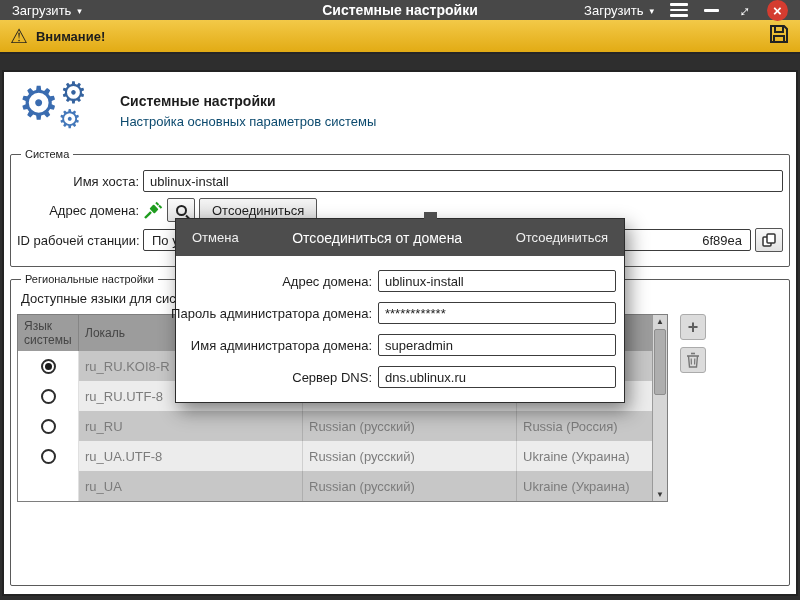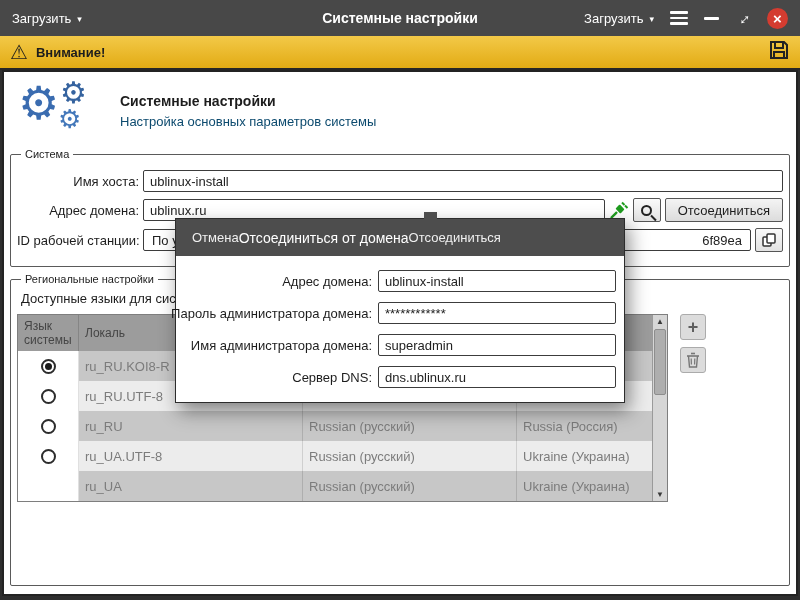--- a/index.html
+++ b/index.html
@@ -1,21 +1,21 @@
 <!DOCTYPE html>
 <html><head>
 <meta charset="utf-8">
 <style>
   * { margin:0; padding:0; box-sizing:border-box; }
   html,body { width:800px; height:600px; }
   body { font-family:"Liberation Sans","DejaVu Sans",sans-serif; }
   .app { position:relative; width:800px; height:600px; background:#2e2e2e; overflow:hidden; }
 
   
-  .titlebar { height:36px; background:#484848; display:flex; align-items:center; color:#fff; padding:0 12px; }
+  .titlebar { height:20px; background:#484848; display:flex; align-items:center; color:#fff; padding:0 12px; }
   .tb-left { flex:1; display:flex; }
   .menu-trigger { display:flex; align-items:center; gap:6px; font-size:13px; cursor:default; }
   .caret { font-size:9px; position:relative; top:1px; }
   .tb-title { font-size:14px; font-weight:bold; white-space:nowrap; }
   .tb-right { flex:1; display:flex; align-items:center; justify-content:flex-end; gap:16px; }
   .hamburger { display:flex; flex-direction:column; gap:3px; }
   .hamburger i { width:18px; height:2.5px; background:#fff; border-radius:1px; }
   .min-bar { width:15px; height:3px; background:#fff; border-radius:1px; }
   .expand { display:inline-block; transform:rotate(-45deg); font-size:16px; font-weight:bold; line-height:1; }
   .close-btn { width:21px; height:21px; border-radius:50%; background:#d43c30; display:flex; align-items:center; justify-content:center; font-size:15px; font-weight:bold; color:#fff; line-height:1; }
@@ -70,21 +70,21 @@
   .sb-arrow.up { top:0; }
   .sb-arrow.down { bottom:0; }
   .sb-thumb { position:absolute; top:14px; left:1px; width:12px; height:66px; background:#aeaeae; border:1px solid #8d8d8d; border-radius:2px; }
 
   .side-btns { display:flex; flex-direction:column; gap:7px; margin-left:12px; }
   .sq-btn { width:26px; height:26px; background:#dcdcdc; border:1px solid #ababab; border-radius:3px; display:flex; align-items:center; justify-content:center; color:#5e5e5e; font-size:18px; font-weight:bold; line-height:1; }
 
   
   .dialog { position:absolute; left:175px; top:218px; width:450px; background:#fff; border:1px solid #2c2c2c; box-shadow:4px 8px 18px rgba(0,0,0,0.45); }
   .dlg-notch { position:absolute; top:-7px; left:248px; width:13px; height:7px; background:#4d4d4d; }
-  .dlg-header { height:37px; background:#4d4d4d; color:#fff; display:flex; align-items:center; padding:0 16px; }
+  .dlg-header { height:37px; background:#4d4d4d; color:#fff; display:flex; align-items:center; justify-content:space-between; padding:0 16px; }
   .dlg-btn { font-size:13px; color:#f0f0f0; background:none; border:none; font-family:inherit; }
   .dlg-title { font-weight:normal; font-size:14px; }
   .dlg-body { padding:14px 8px 14px; }
   .dlg-row { display:flex; align-items:center; justify-content:flex-end; gap:6px; margin-bottom:10px; }
   .dlg-row:last-child { margin-bottom:0; }
   .dlg-label { font-size:13px; color:#1d1d1d; white-space:nowrap; }
   .dlg-input { width:238px; flex-shrink:0; height:22px; border:1px solid #3c3c3c; border-radius:2px; font-size:13px; padding:0 6px; color:#222; font-family:inherit; }
 </style>
 </head>
 <body>
@@ -147,21 +147,20 @@
     <fieldset>
       <legend>Система</legend>
 
       <div class="frow">
         <span class="flabel">Имя хоста:</span>
         <input class="text-input" value="ublinux-install" style="">
       </div>
 
       <div class="frow">
         <span class="flabel">Адрес домена:</span>
-        <input class="text-input" value="ublinux.ru" style="">
         <svg width="20" height="20" viewBox="0 0 20 20" style="flex-shrink:0">
           <path d="M2 18 C5 15 6 14 8 12" stroke="#1f9c1f" stroke-width="2.4" fill="none"></path>
           <rect x="7.5" y="6" width="7" height="6" rx="1" fill="#1f9c1f" transform="rotate(45 11 9)"></rect>
           <line x1="13" y1="2.5" x2="15.5" y2="5" stroke="#1f9c1f" stroke-width="2"></line>
           <line x1="16" y1="5.5" x2="18.5" y2="8" stroke="#1f9c1f" stroke-width="2"></line>
         </svg>
         <button class="icon-btn">
           <span class="mag"></span>
         </button>
         <button class="push-btn">Отсоединиться</button>

